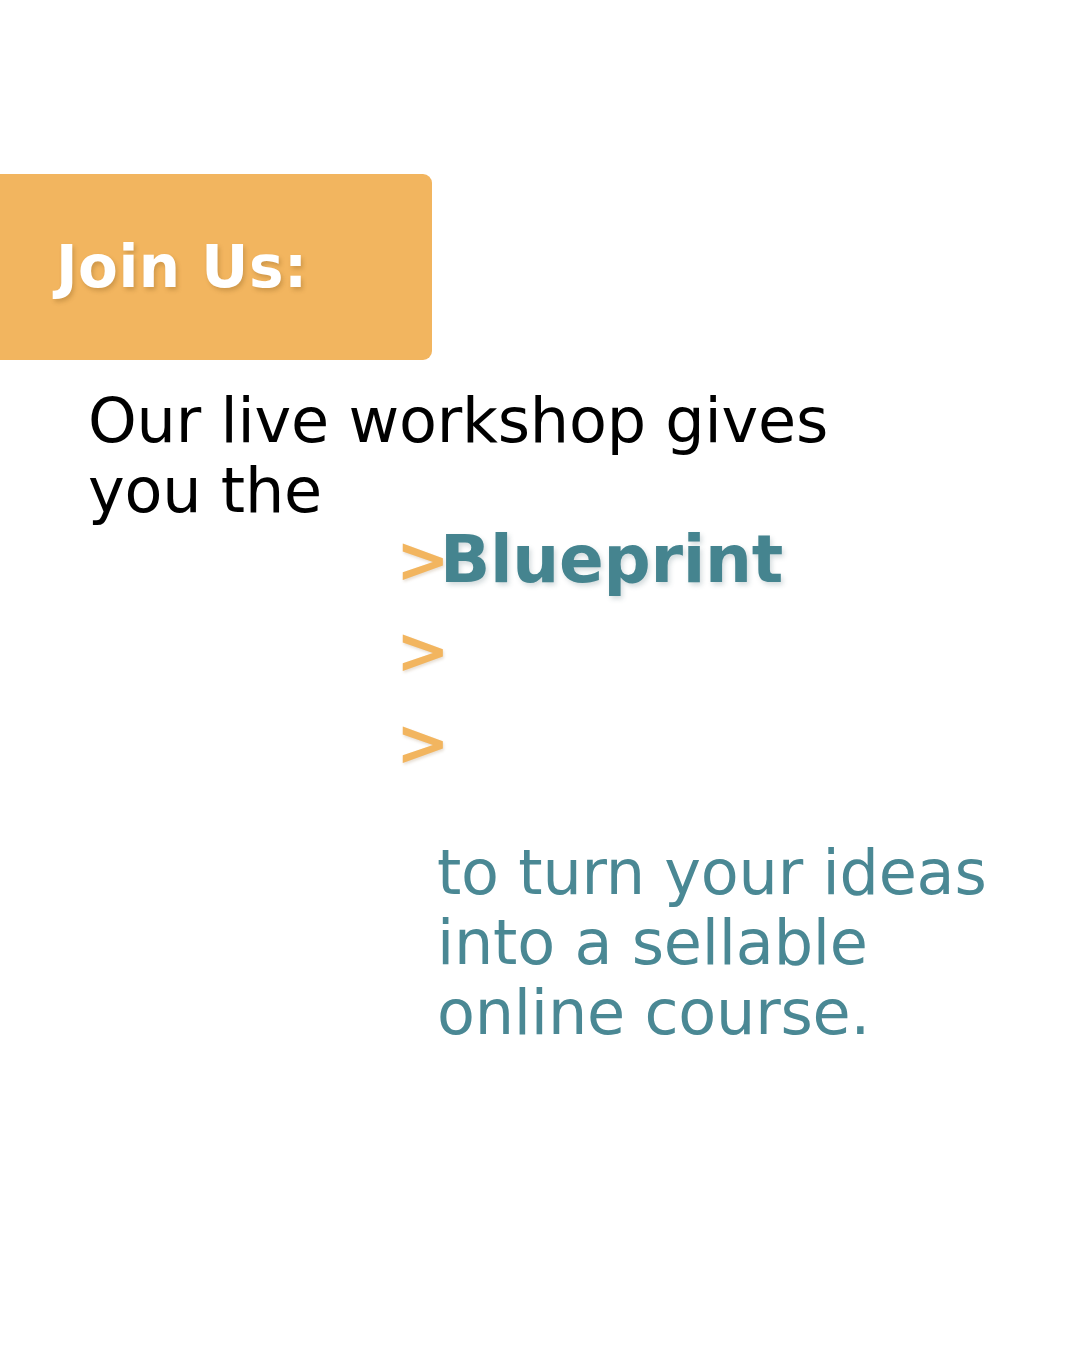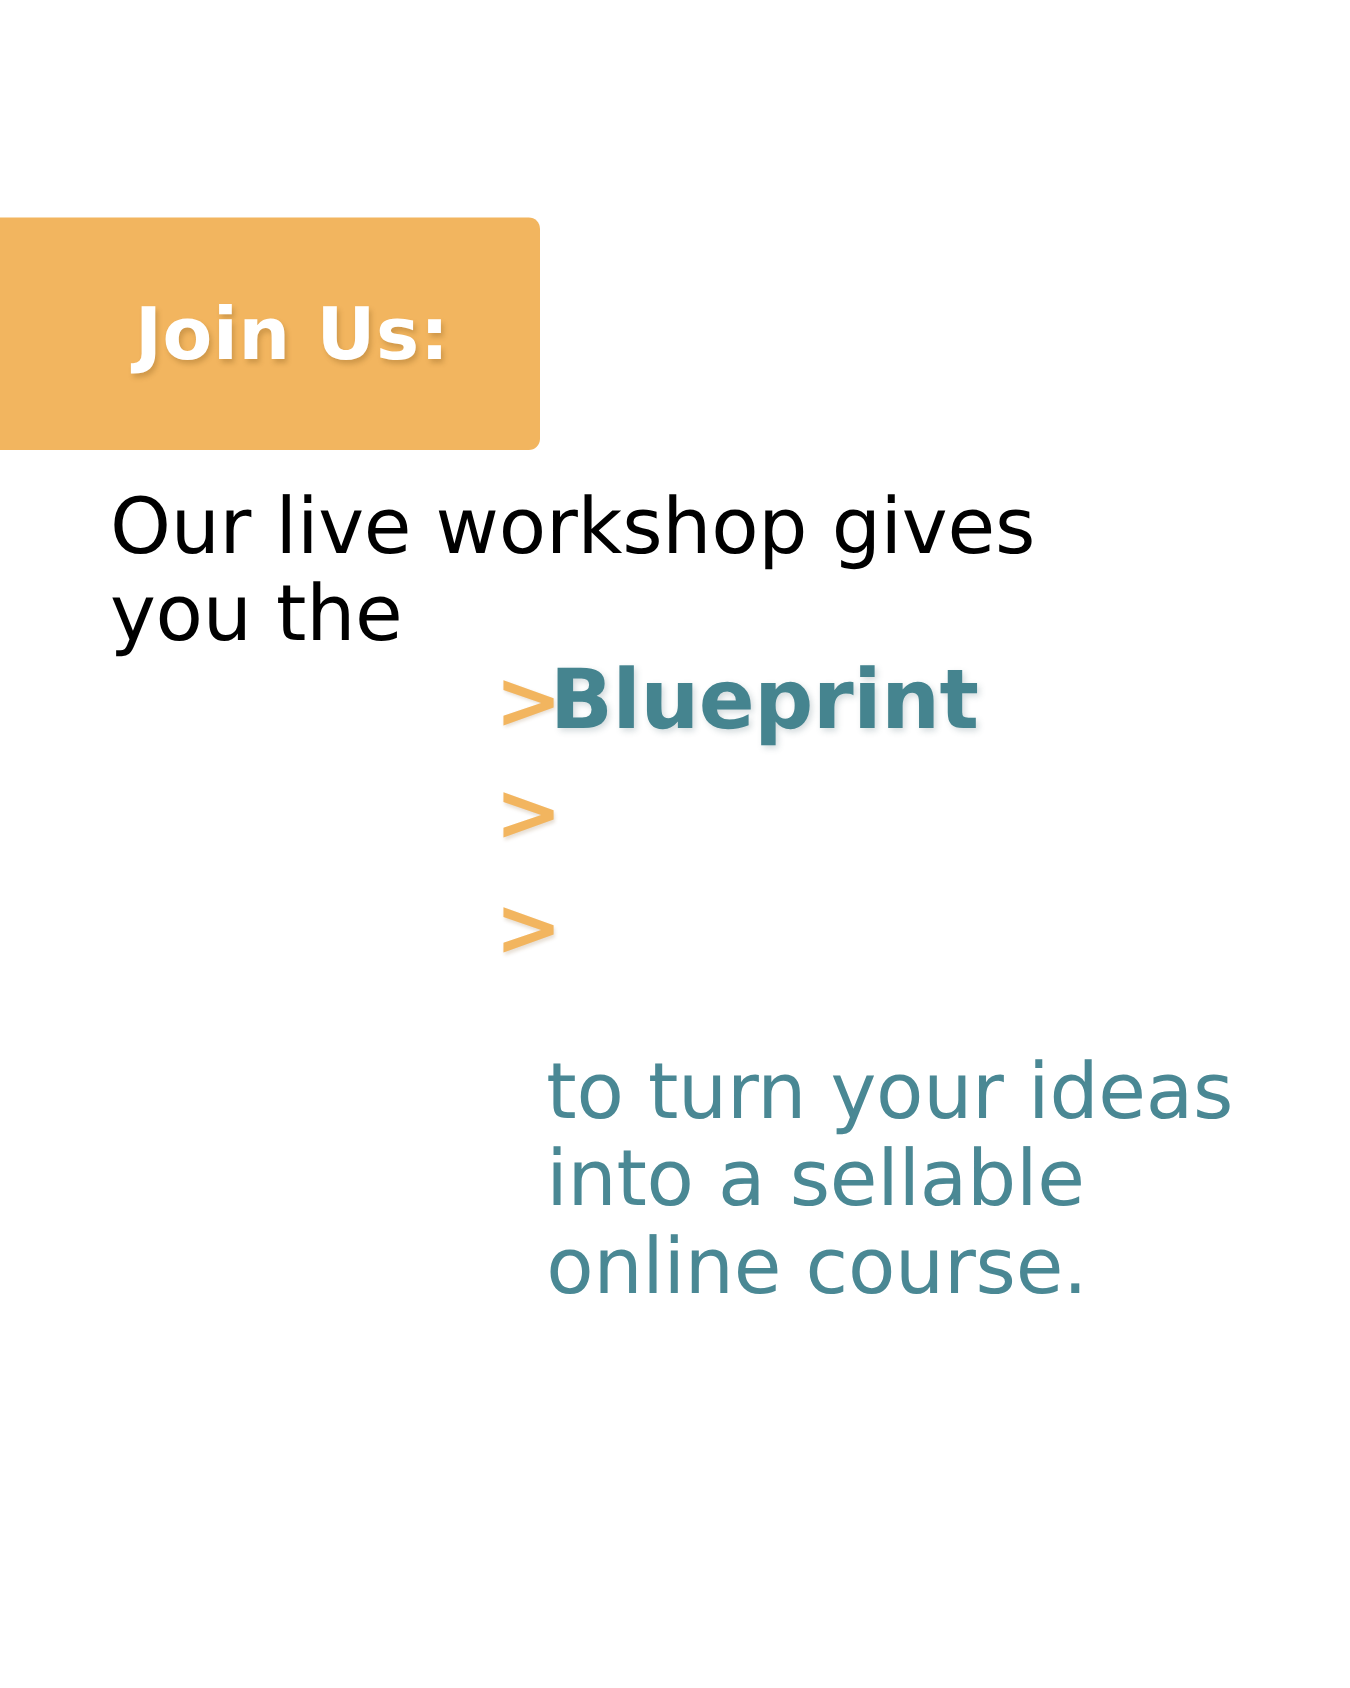--- a/index.html
+++ b/index.html
@@ -22,21 +22,21 @@
     top: 174px;
     width: 432px;
     height: 186px;
     background: #f2b55f;
     border-top-right-radius: 9px;
     border-bottom-right-radius: 9px;
     display: flex;
     align-items: center;
   }
   .banner-title {
-    margin-left: 108px;
+    margin-left: 56px;
     color: #ffffff;
     font-size: 58px;
     font-weight: 700;
     letter-spacing: 0.5px;
     line-height: 1;
     text-shadow: 2px 3px 4px rgba(120, 80, 20, 0.28);
     white-space: nowrap;
   }
 
   

